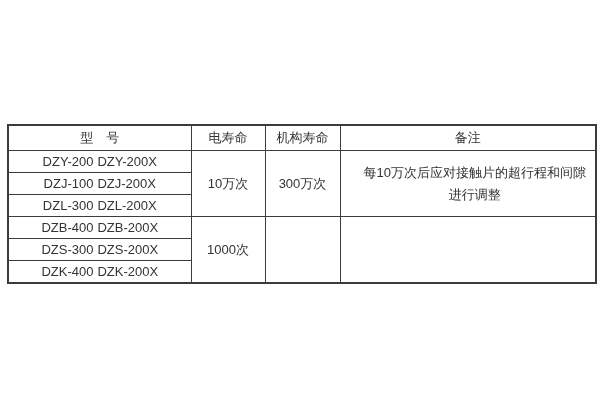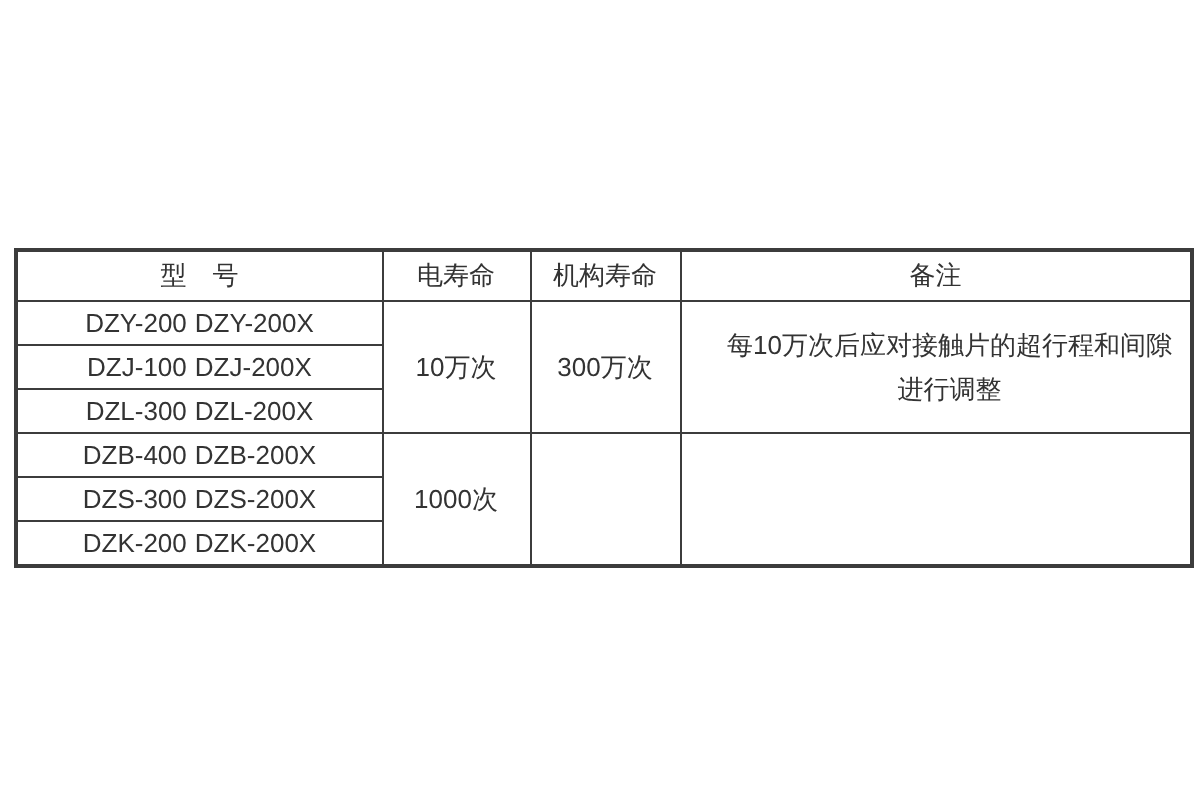--- a/index.html
+++ b/index.html
@@ -130,20 +130,20 @@
         <td>
           <div class="model-pair">
             <span>DZS-300</span>
             <span>DZS-200X</span>
           </div>
         </td>
       </tr>
       <tr class="data-row">
         <td>
           <div class="model-pair">
-            <span>DZK-200</span>
+            <span>DZK-400</span>
             <span>DZK-200X</span>
           </div>
         </td>
       </tr>
     </tbody>
   </table>
 </div>
 
 </body></html>

